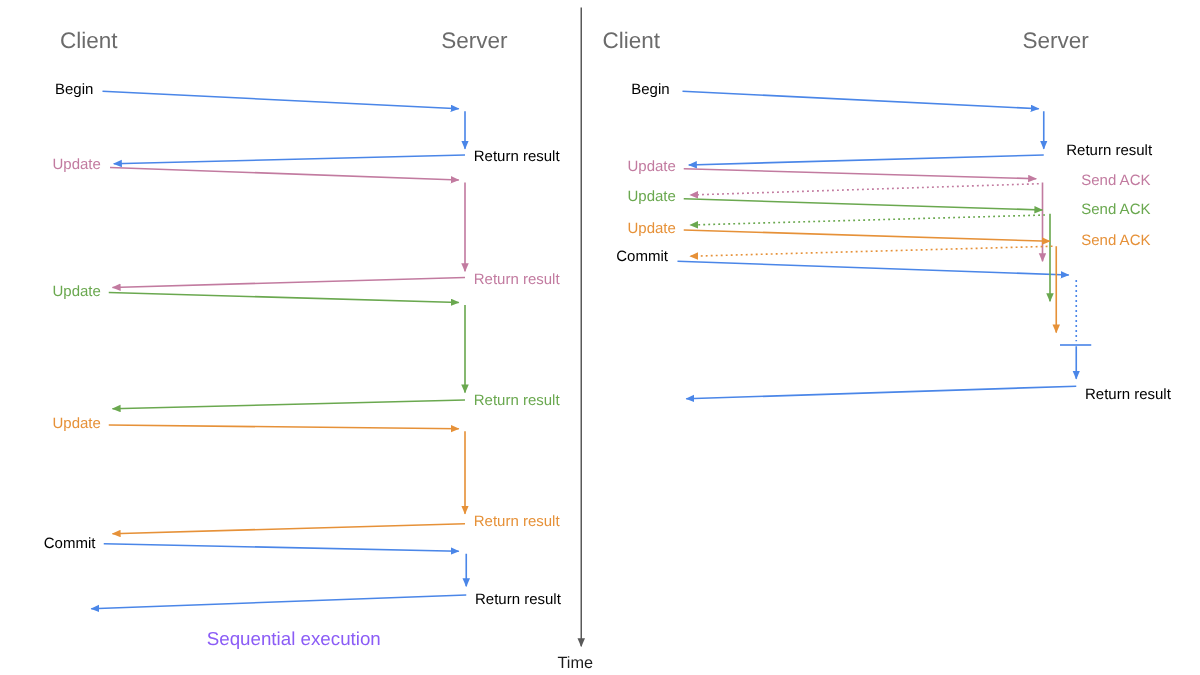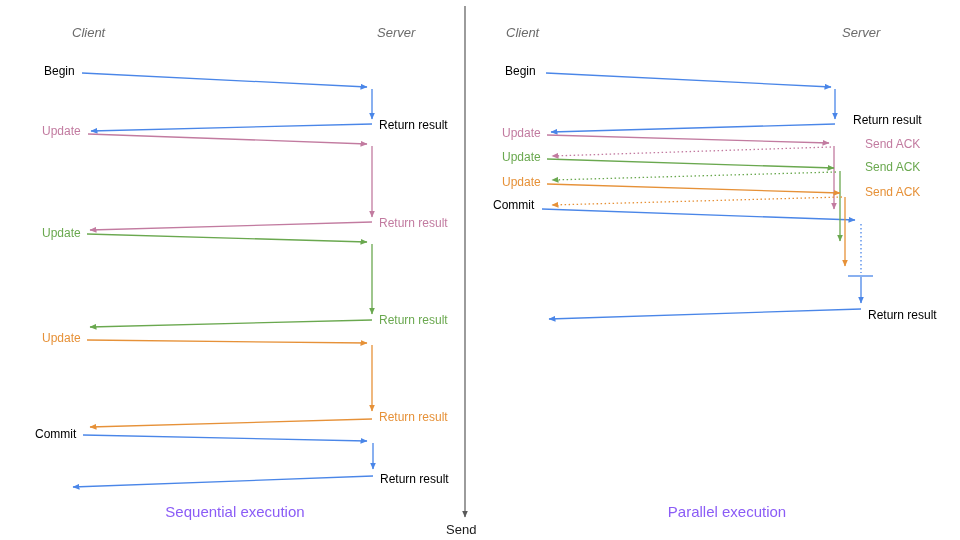--- a/index.html
+++ b/index.html
@@ -2,21 +2,21 @@
 <html><head>
 <meta charset="utf-8">
 <style>
   html,body{margin:0;padding:0;background:#fff;}
   #canvas{
     position:relative;width:960px;height:540px;background:#ffffff;overflow:hidden;
     font-family:"Liberation Sans", sans-serif;
   }
   #wires{position:absolute;left:0;top:0;width:960px;height:540px;}
   .lbl{position:absolute;font-size:12px;line-height:14px;white-space:nowrap;}
-  .hdr{position:absolute;font-size:13px;line-height:15px;font-style:italic;color:#6b6b6b;white-space:nowrap;margin-left:24px;}
+  .hdr{position:absolute;font-size:18px;line-height:15px;color:#6b6b6b;white-space:nowrap;}
   .title{position:absolute;font-size:15px;line-height:18px;color:#8b5cf6;text-align:center;width:170px;white-space:nowrap;}
   .time{position:absolute;font-size:13px;color:#1a1a1a;white-space:nowrap;}
   .c-blue{color:#000000;}
   .c-pink{color:#c27ba0;}
   .c-green{color:#6aa84f;}
   .c-orange{color:#e69138;}
 </style>
 </head>
 <body>
 
@@ -115,16 +115,15 @@
   <div class="lbl c-pink" style="left:502px;top:126px;">Update</div>
   <div class="lbl c-pink" style="left:865px;top:137px;">Send ACK</div>
   <div class="lbl c-green" style="left:502px;top:150px;">Update</div>
   <div class="lbl c-green" style="left:865px;top:160px;">Send ACK</div>
   <div class="lbl c-orange" style="left:502px;top:175px;">Update</div>
   <div class="lbl c-orange" style="left:865px;top:185px;">Send ACK</div>
   <div class="lbl c-blue" style="left:493px;top:198px;">Commit</div>
   <div class="lbl c-blue" style="left:868px;top:308px;">Return result</div>
 
   <div class="title" style="left:150px;top:503px;">Sequential execution</div>
-  <div class="title" style="left:642px;top:503px;">Parallel execution</div>
-  <div class="time" style="left:446px;top:522px;">Send</div>
+  <div class="time" style="left:446px;top:522px;">Time</div>
 
 </div>
 
 </body></html>

